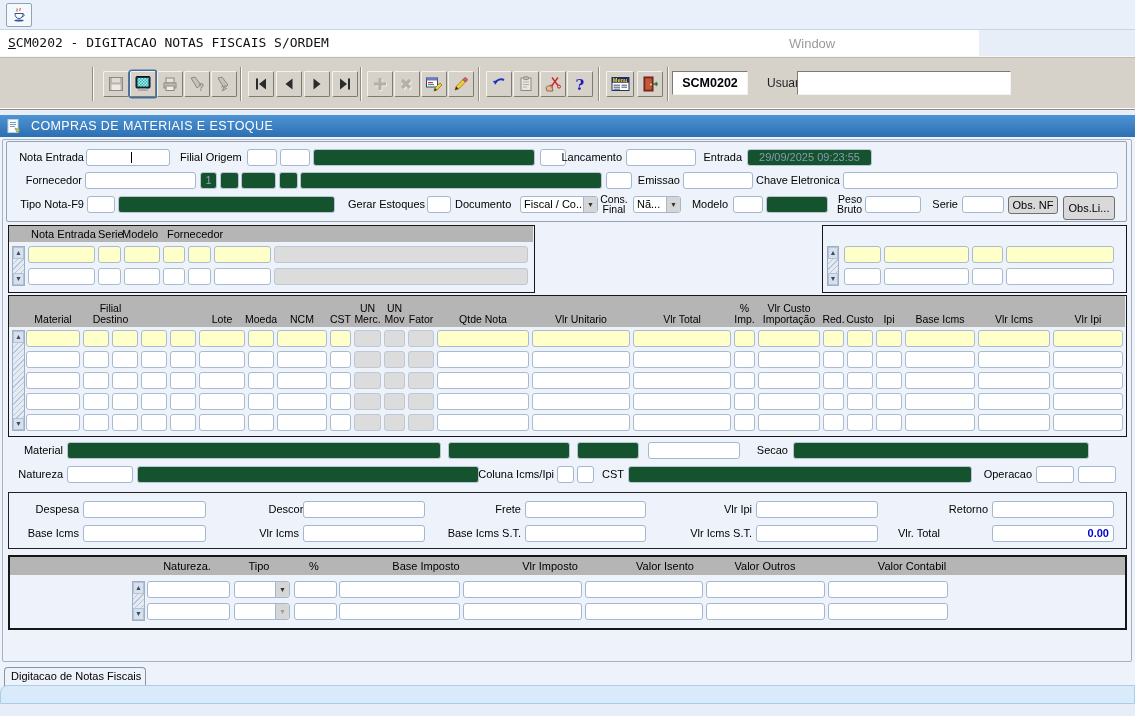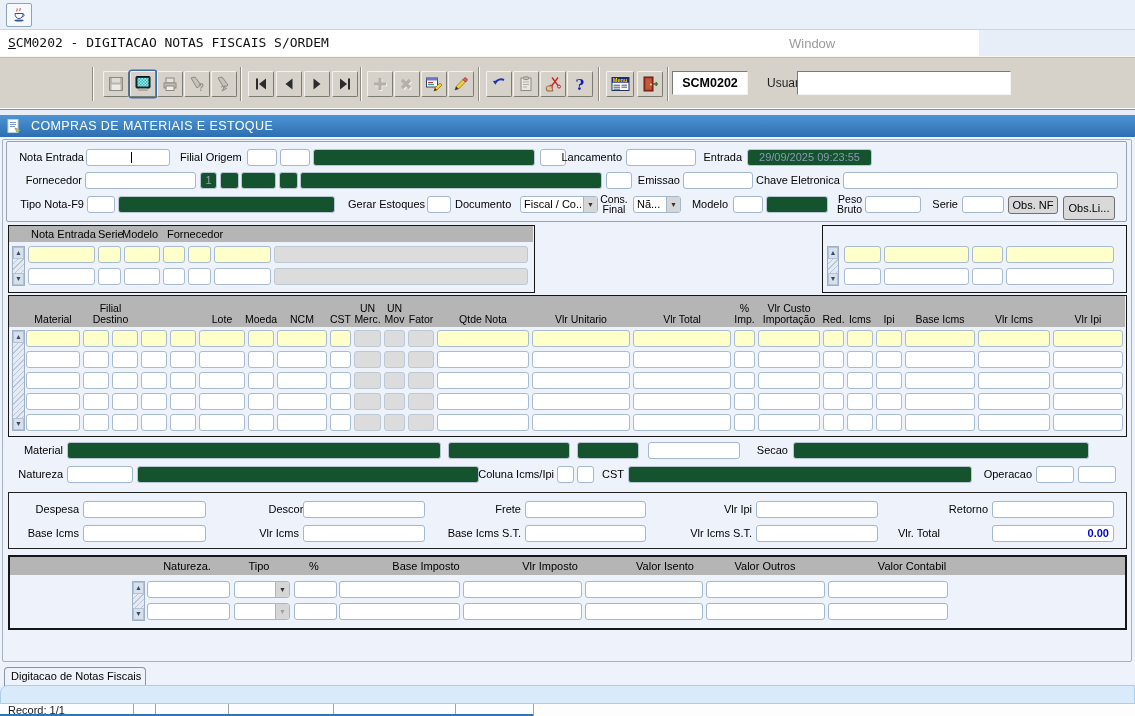--- a/index.html
+++ b/index.html
@@ -400,21 +400,21 @@
 Mov</div>
           <div class="ithc" style="width: 26px;">Fator</div>
           <div class="ithc" style="width: 92px;">Qtde Nota</div>
           <div class="ithc" style="width: 98px;">Vlr Unitario</div>
           <div class="ithc" style="width: 98px;">Vlr Total</div>
           <div class="ithc" style="width: 21px;">%
 Imp.</div>
           <div class="ithc" style="width: 62px;">Vlr Custo
 Importação</div>
           <div class="ithc" style="width: 21px;">Red.</div>
-          <div class="ithc" style="width: 26px;">Icms</div>
+          <div class="ithc" style="width: 26px;">Custo</div>
           <div class="ithc" style="width: 26px;">Ipi</div>
           <div class="ithc" style="width: 70px;">Base Icms</div>
           <div class="ithc" style="width: 72px;">Vlr Icms</div>
           <div class="ithc" style="width: 70px;">Vlr Ipi</div>
         </div>
       <div class="sbar" style="left:3px;top:34px;height:101px">
         <div class="sarr">▲</div>
           <div class="sgrip"></div>
           <div class="sarr">▼</div>
       </div>
@@ -630,23 +630,13 @@
           <div class="f" style="left: 575px; top: 46px; width: 118px;"></div>
           <div class="f" style="left: 696px; top: 46px; width: 119px;"></div>
           <div class="f" style="left: 818px; top: 46px; width: 120px;"></div>
         </div>
     </div>
 
     <div class="tab">Digitacao de Notas Fiscais</div>
   </div>
 
   <div class="status-canvas"></div>
-  <div class="record-bar">
-    <div class="record-txt">Record: 1/1</div>
-    <div class="rsep" style="left:133px"></div>
-    <div class="rsep" style="left:155px"></div>
-    <div class="rsep" style="left:228px"></div>
-    <div class="rsep" style="left:333px"></div>
-    <div class="rsep" style="left:455px"></div>
-    <div class="rsep" style="left:533px"></div>
-    <div class="blueline"></div>
-  </div>
 </div>
 
 </body></html>

